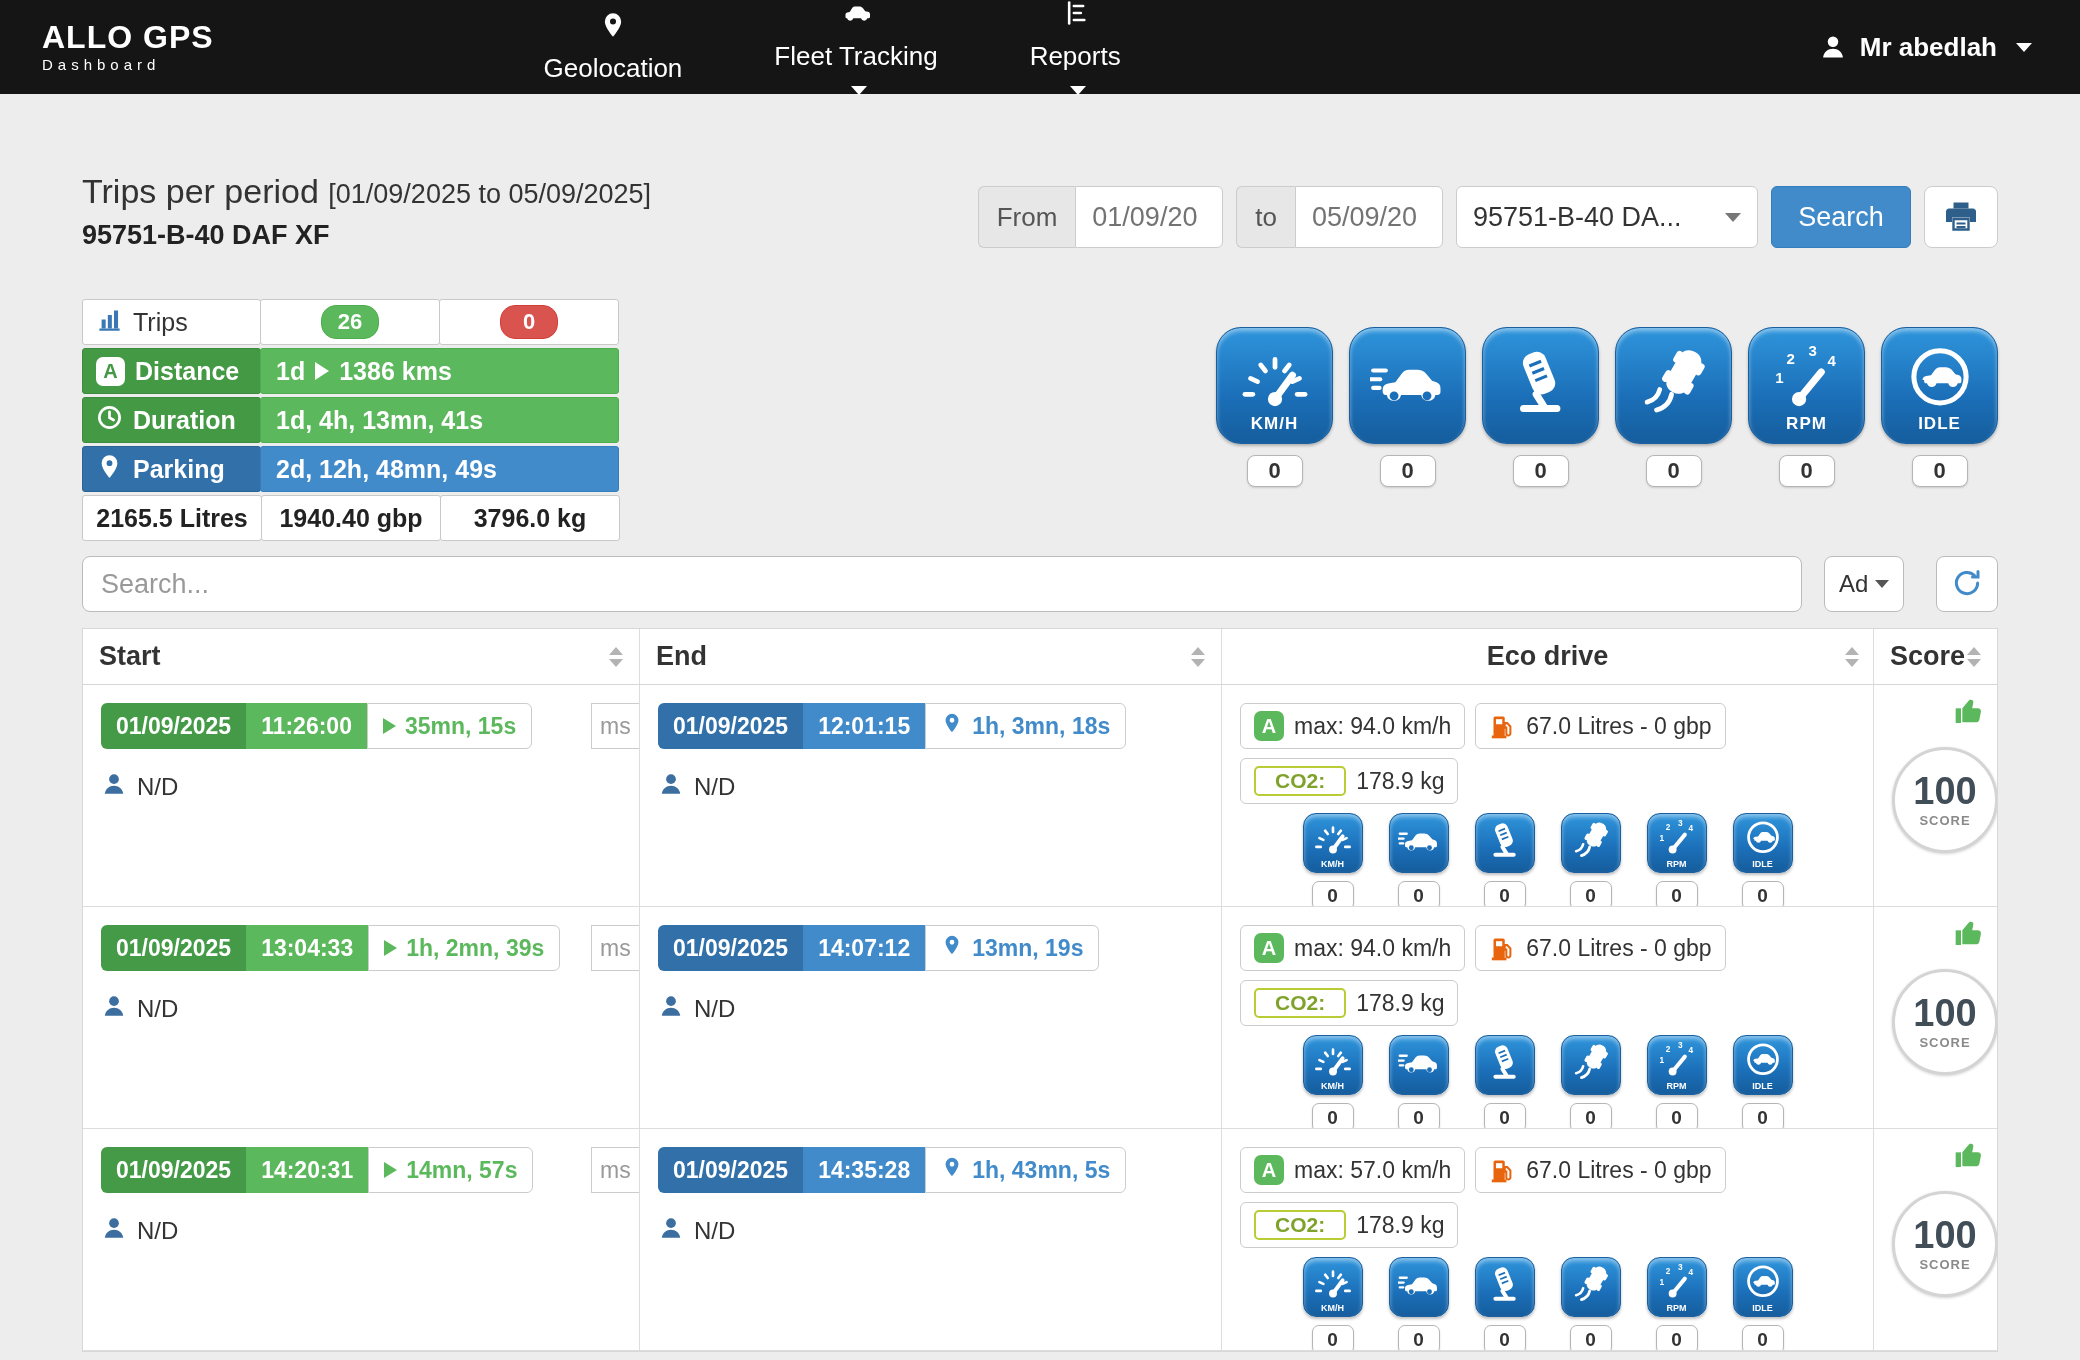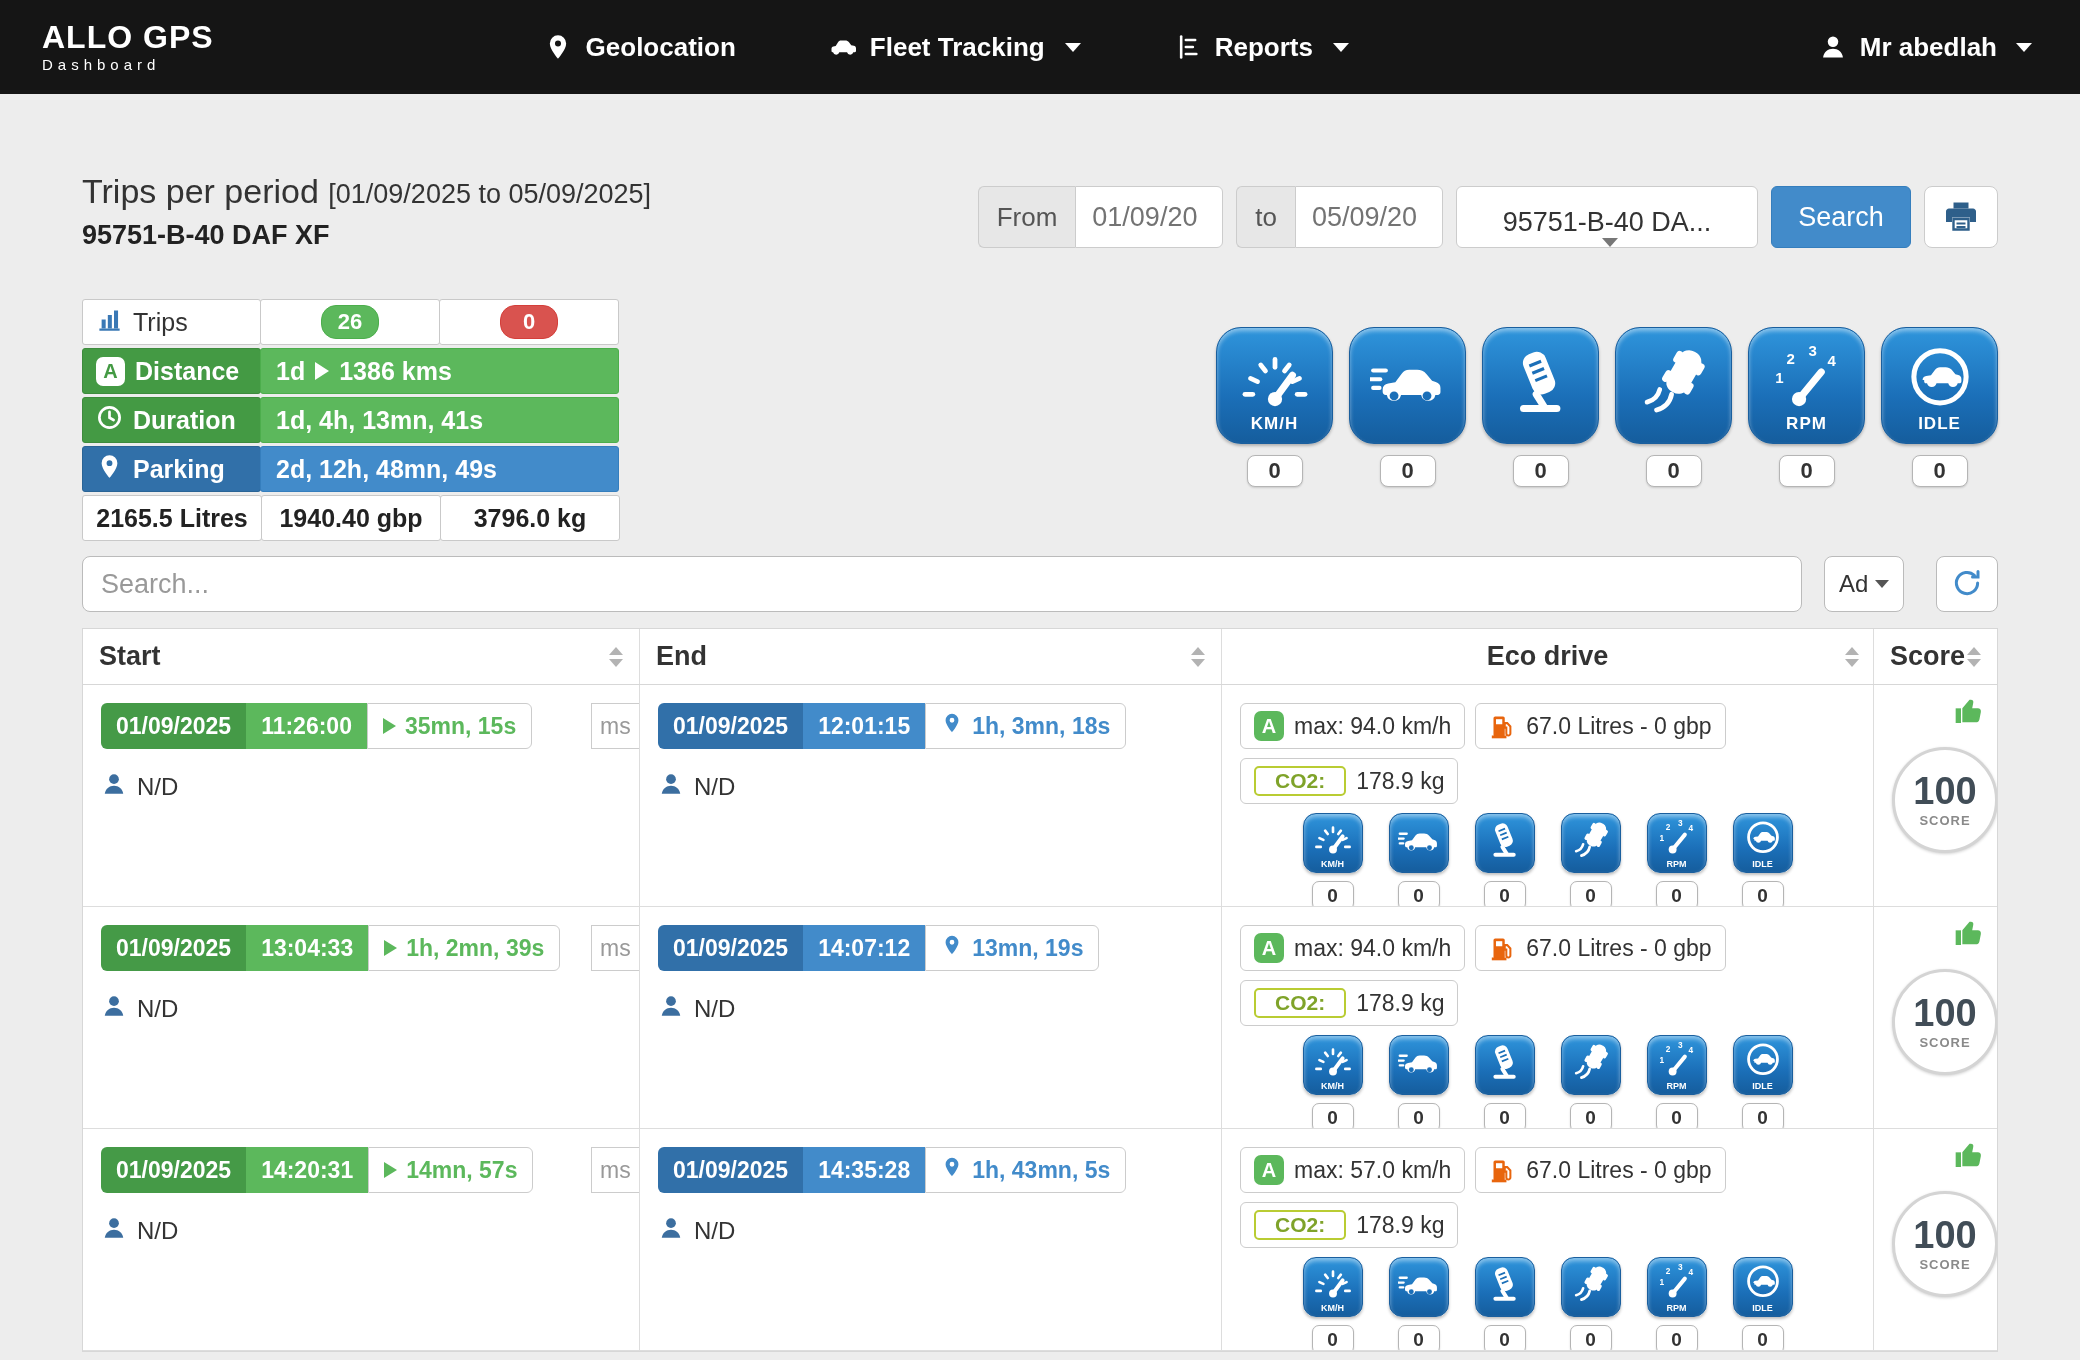--- a/index.html
+++ b/index.html
@@ -5,43 +5,43 @@
   * { margin:0; padding:0; box-sizing:border-box; }
   html,body { width:2080px; height:1360px; overflow:hidden;
     font-family:"Liberation Sans", sans-serif; background:#ededed; }
 
   
   .navbar { height:94px; background:#151515; display:flex; align-items:center; color:#fff; }
   .brand { margin-left:42px; line-height:1.05; cursor:pointer; }
   .brand-title { font-size:32px; font-weight:bold; letter-spacing:1px; }
   .brand-sub { font-size:15px; letter-spacing:5px; margin-top:2px; }
   .nav-items { display:flex; align-items:center; gap:92px; margin-left:330px; }
-  .nav-item { display:flex; align-items:center; gap:14px; font-size:26px; font-weight:700; color:#fff; cursor:pointer; }
+  .nav-item { display:flex; align-items:center; gap:14px; font-size:26px; font-weight:400; color:#fff; cursor:pointer;flex-direction:column; }
   .nav-item svg, .nav-user svg { width:28px; height:28px; display:block; }
   .caret { display:inline-block; width:0; height:0; border-left:8px solid transparent;
     border-right:8px solid transparent; border-top:9px solid currentColor; margin-left:6px; }
   .nav-user { margin-left:auto; margin-right:48px; display:flex; align-items:center; gap:13px;
     font-size:26px; font-weight:bold; cursor:pointer; }
 
   
   .page { padding:0 82px; }
   .head-row { margin-top:78px; display:flex; justify-content:space-between; align-items:flex-start; }
   h1 { font-size:34px; font-weight:500; color:#333; }
   .period { font-size:27px; font-weight:400; color:#333; }
   .vehicle { font-size:27px; font-weight:bold; color:#222; margin-top:9px; }
 
   .controls { display:flex; align-items:center; gap:13px; margin-top:14px; }
   .igroup { display:flex; align-items:stretch; height:62px; }
   .addon { background:#e7e7e7; border:1px solid #ccc; border-right:none; border-radius:6px 0 0 6px;
     display:flex; align-items:center; padding:0 18px; font-size:26px; color:#555; }
   .igroup input { width:148px; border:1px solid #ccc; border-radius:0 6px 6px 0; font-size:27px;
     color:#737373; padding:0 16px; font-family:"Liberation Sans",sans-serif; background:#fff; }
   .vselect { width:302px; height:62px; background:#fff; border:1px solid #ccc; border-radius:6px;
-    display:flex; align-items:center; justify-content:flex-end; padding:0 16px; font-size:27px;
-    color:#333; cursor:pointer;flex-direction:column; }
+    display:flex; align-items:center; justify-content:space-between; padding:0 16px; font-size:27px;
+    color:#333; cursor:pointer; }
   .vselect .caret { color:#777; }
   .btn-search { width:140px; height:62px; background:#428bca; border:1px solid #357ebd; color:#fff;
     font-size:27px; border-radius:6px; cursor:pointer; font-family:"Liberation Sans",sans-serif; }
   .btn-print { width:74px; height:62px; background:#fff; border:1px solid #ccc; border-radius:8px;
     display:flex; align-items:center; justify-content:center; cursor:pointer; }
   .btn-print svg { width:36px; height:36px; }
 
   
   .mid-row { margin-top:48px; display:flex; align-items:flex-start; }
   .summary { width:576px; }

